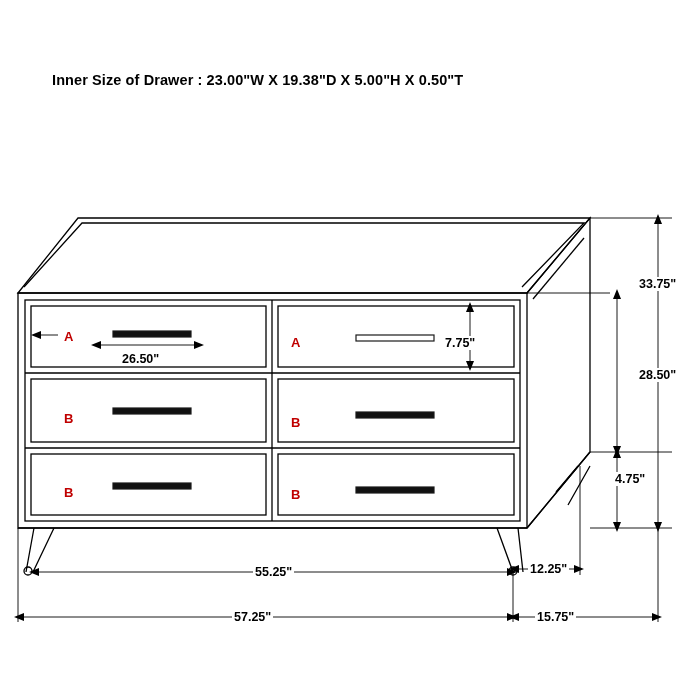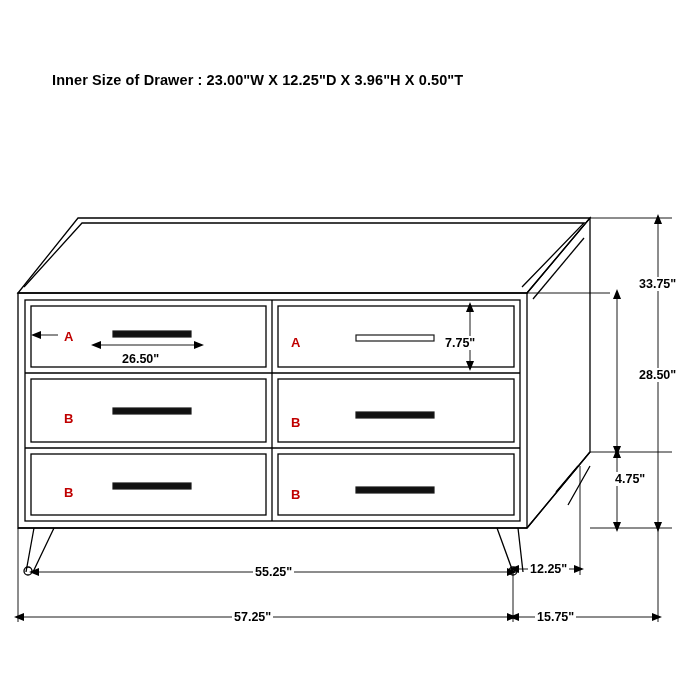--- a/index.html
+++ b/index.html
@@ -51,21 +51,21 @@
     font-weight: bold;
     color: #c00000;
     white-space: nowrap;
   }
 </style>
 </head>
 <body>
 
 <div id="stage">
 
-  <div class="title">Inner Size of Drawer : 23.00"W X 12.25"D X 3.96"H X 0.50"T</div>
+  <div class="title">Inner Size of Drawer : 23.00"W X 19.38"D X 5.00"H X 0.50"T</div>
 
   <svg class="diagram" viewBox="0 0 700 700">
     <g fill="none" stroke="#000000" stroke-width="1.3" stroke-linejoin="miter" stroke-linecap="butt">
 
       <rect x="18" y="293" width="509" height="235"></rect>
 
       <rect x="25" y="300" width="495" height="221"></rect>
 
       <polygon points="18,293 78,218 590,218 527,293"></polygon>
 

